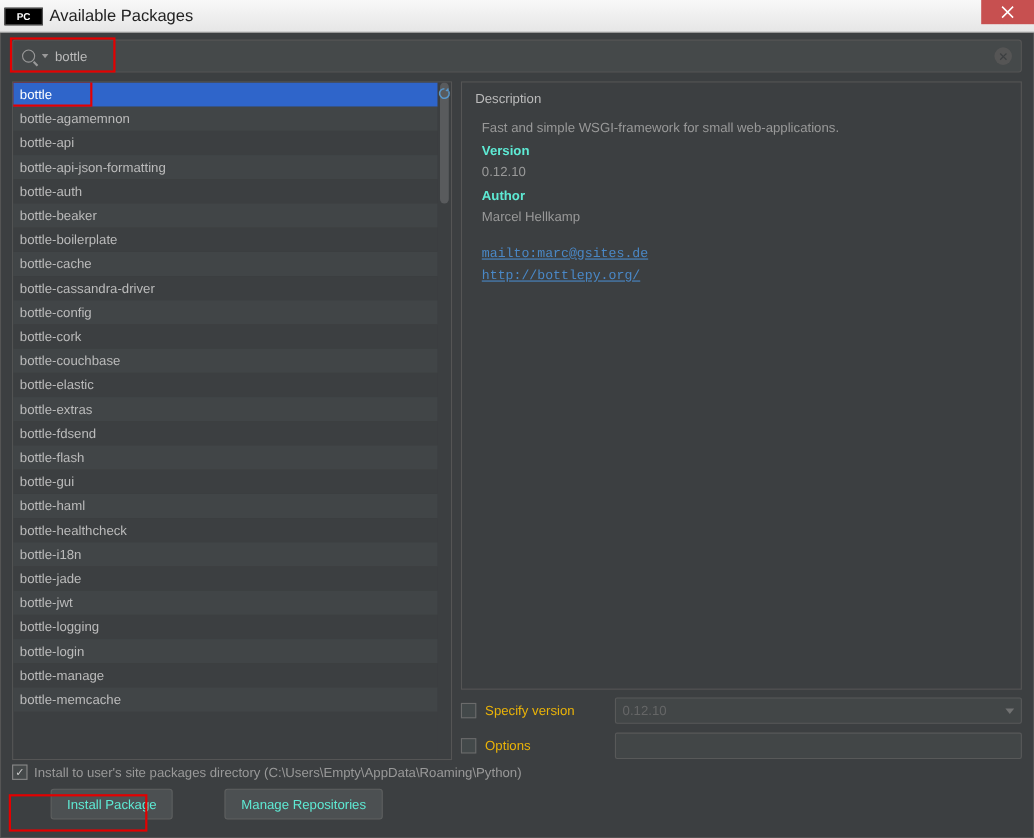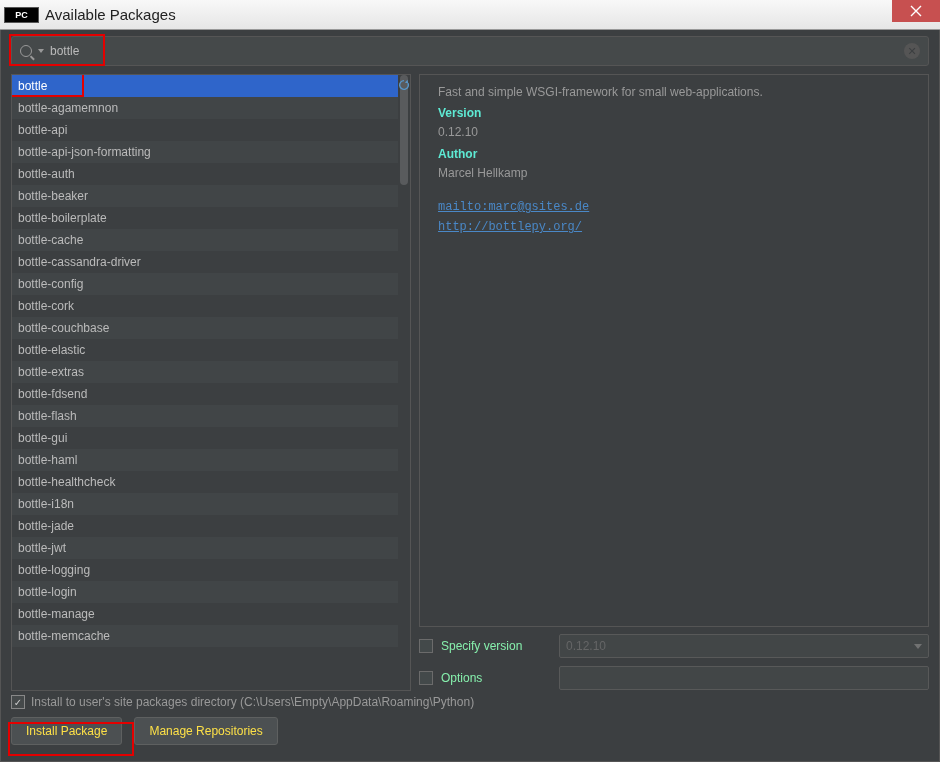--- a/index.html
+++ b/index.html
@@ -207,21 +207,21 @@
     align-items: center;
     height: 26px;
     gap: 8px;
   }
   .opts-row .chk {
     width: 14px; height: 14px;
     border: 1px solid #6b6b6b;
     background: #43494a;
     flex-shrink: 0;
   }
-  .opts-row .lbl { width: 110px; color: #86efac; }
+  .opts-row .lbl { width: 110px; color: #eab308; }
   .opts-row .field {
     flex: 1;
     height: 24px;
     background: #45494a;
     border: 1px solid #646464;
     border-radius: 2px;
     color: #777;
     padding: 0 6px;
     display: flex; align-items: center; justify-content: space-between;
   }
@@ -257,23 +257,24 @@
   .buttons-row {
     display: flex;
     gap: 12px;
   }
   .btn {
     height: 28px;
     padding: 0 14px;
     background: #4c5052;
     border: 1px solid #5e6060;
     border-radius: 3px;
-    color: #fde047;
+    color: #5eead4;
     display: flex; align-items: center;
     cursor: pointer;
+    margin-left: 35px;
   }
   .hl-install {
     position: absolute;
     left: -3px; bottom: -3px;
     width: 126px; height: 34px;
     border: 2px solid #e40000;
     pointer-events: none;
   }
 </style>
 </head>
@@ -339,20 +340,21 @@
             <div class="pkg-item">bottle-memcache</div>
           </div>
         <div class="pkg-scroll">
           <div class="thumb"></div>
         </div>
       </div>
     </div>
 
     <div class="right-pane">
       <div class="desc-box">
+        <div class="heading">Description</div>
         <div class="desc-content">
           <div>Fast and simple WSGI-framework for small web-applications.</div>
           <div class="bold">Version</div>
           <div>0.12.10</div>
           <div class="bold">Author</div>
           <div>Marcel Hellkamp</div>
           <div style="height:14px"></div>
           <div><a href="#">mailto:marc@gsites.de</a></div>
           <div><a href="#">http://bottlepy.org/</a></div>
         </div>

